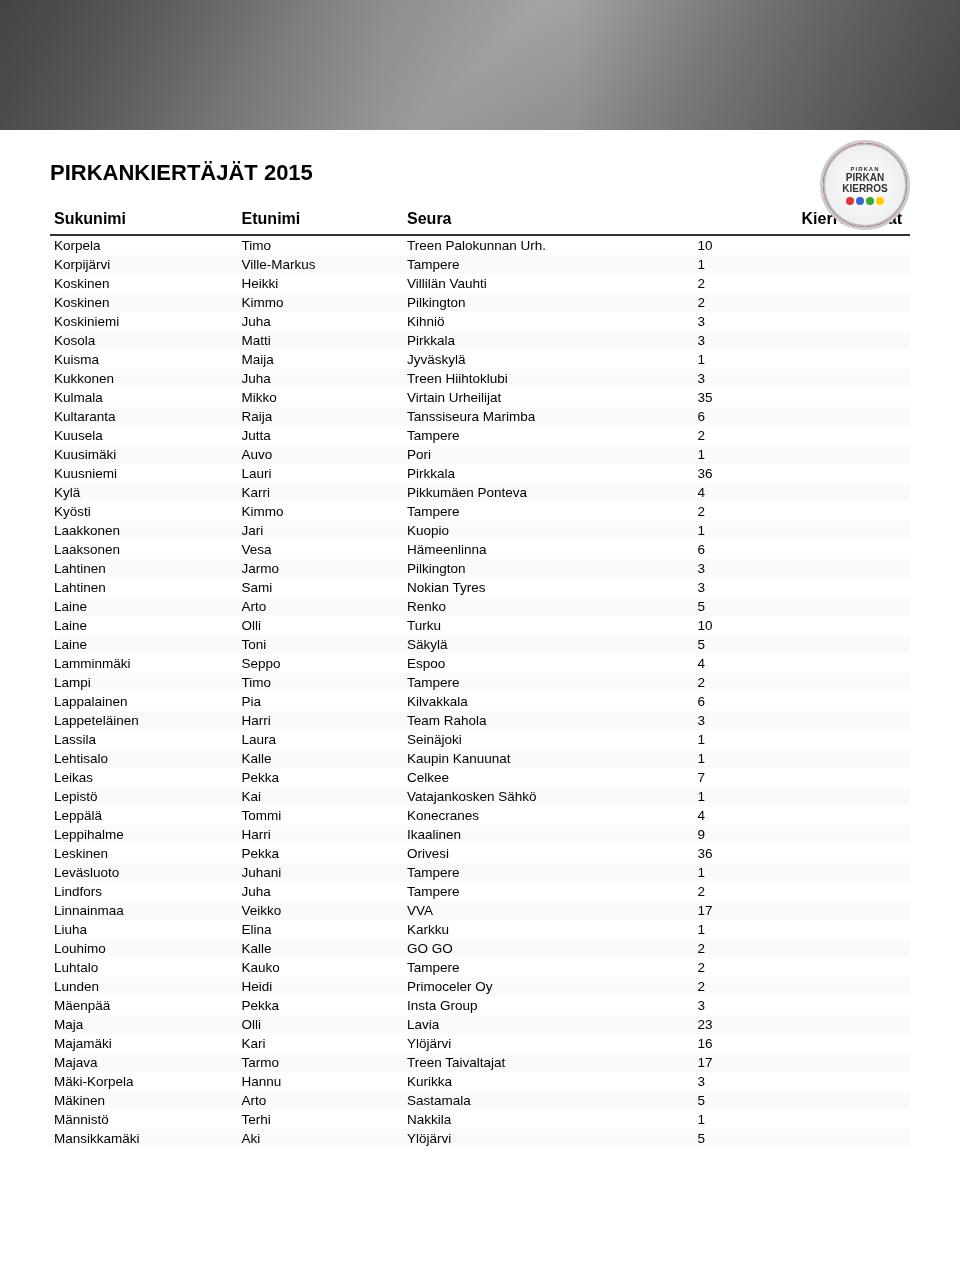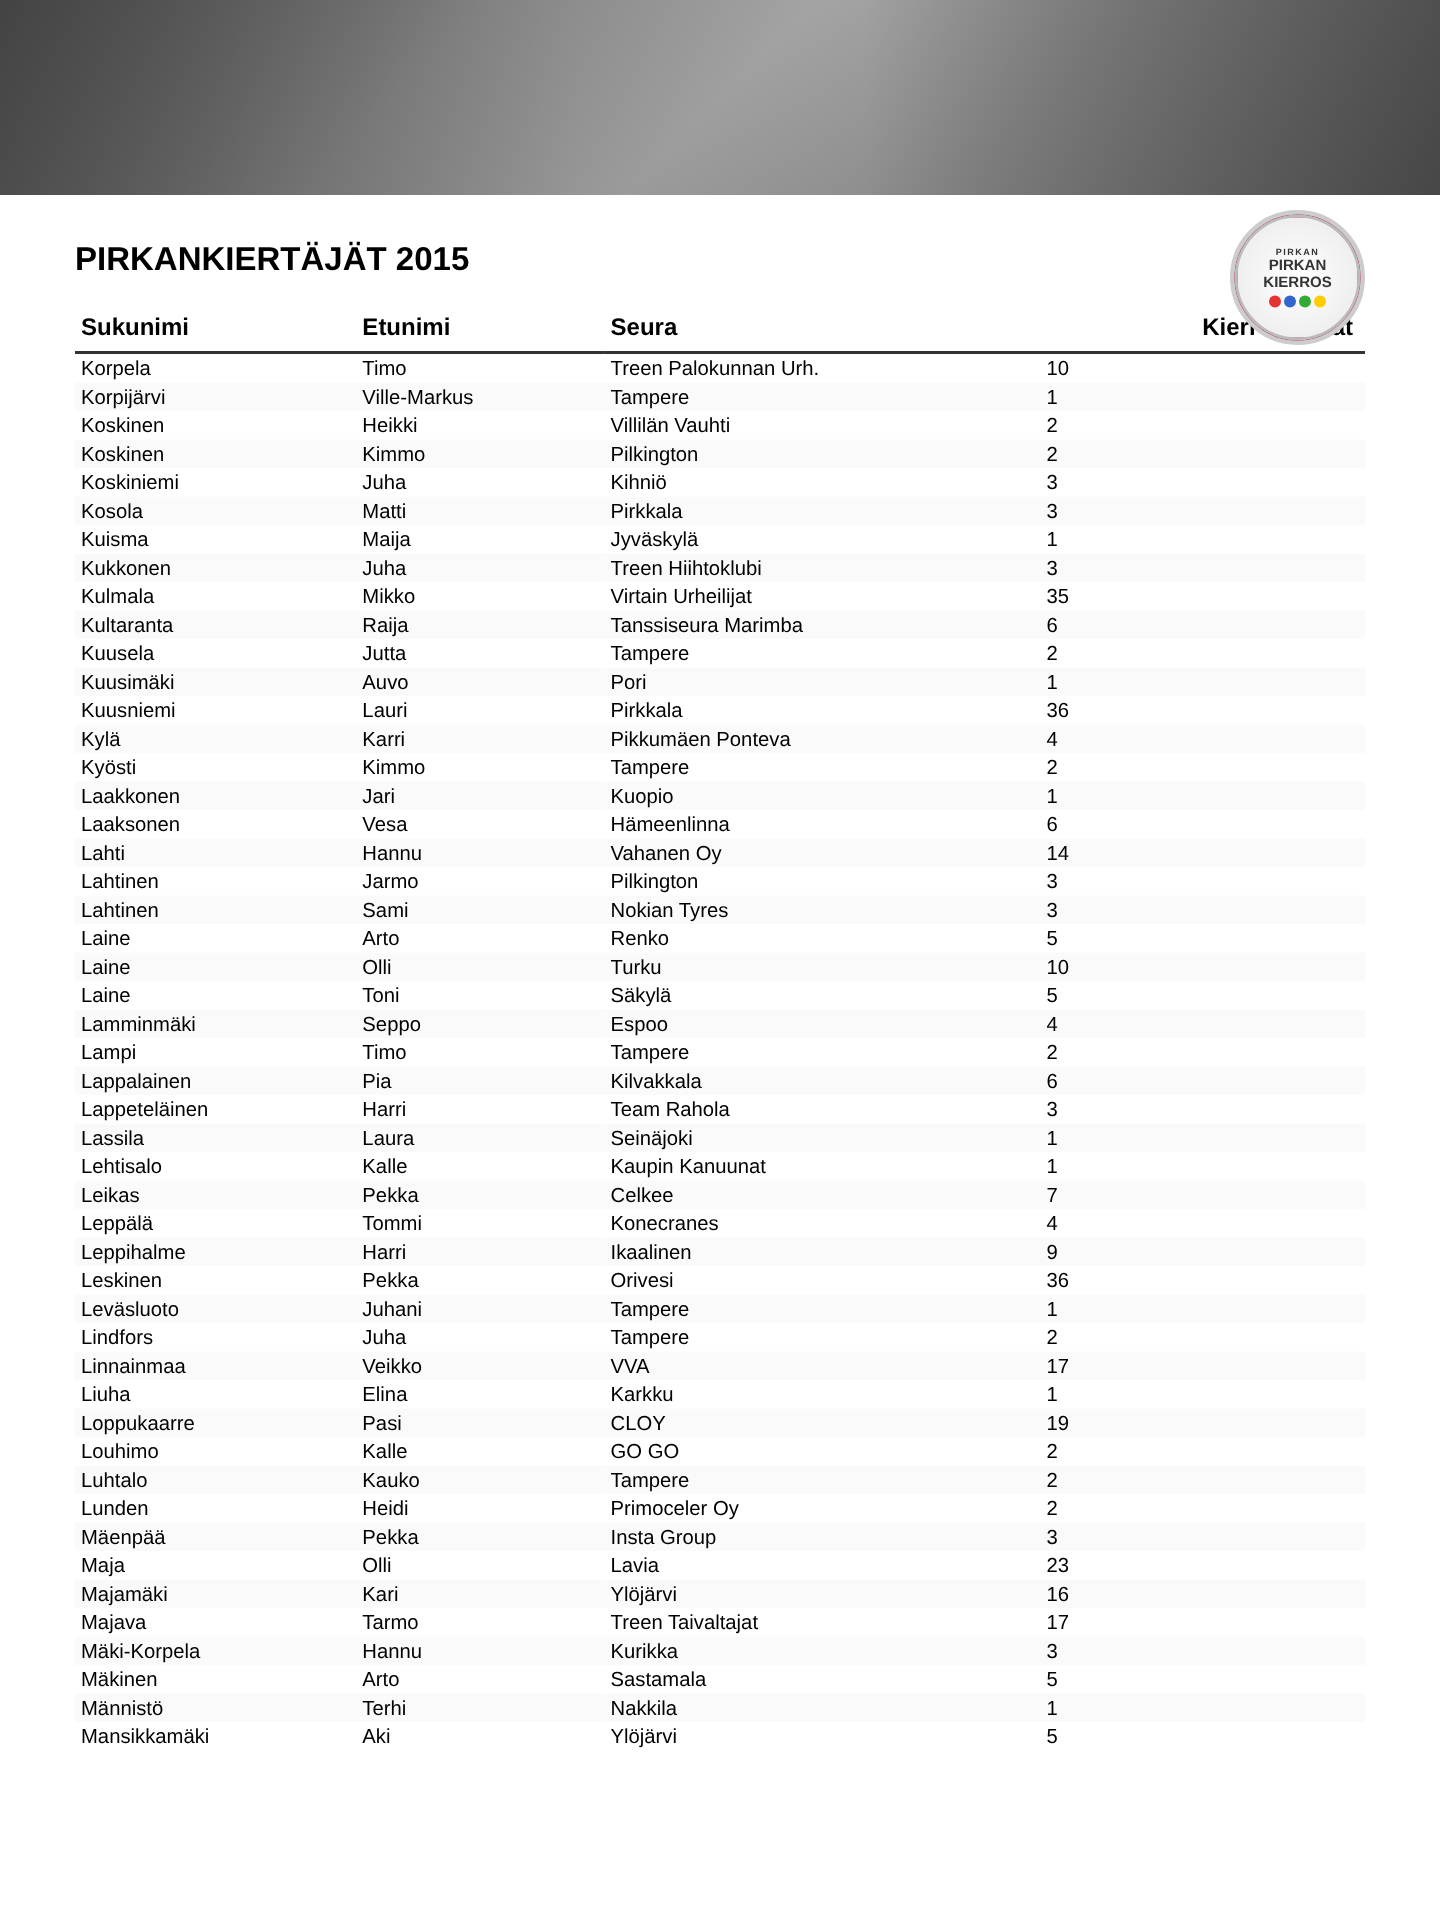--- a/index.html
+++ b/index.html
@@ -286,26 +286,20 @@
           <td>Kuopio</td>
           <td>1</td>
         </tr>
         <tr>
           <td>Laaksonen</td>
           <td>Vesa</td>
           <td>Hämeenlinna</td>
           <td>6</td>
         </tr>
         <tr>
-          <td>Lahti</td>
-          <td>Hannu</td>
-          <td>Vahanen Oy</td>
-          <td>14</td>
-        </tr>
-        <tr>
           <td>Lahtinen</td>
           <td>Jarmo</td>
           <td>Pilkington</td>
           <td>3</td>
         </tr>
         <tr>
           <td>Lahtinen</td>
           <td>Sami</td>
           <td>Nokian Tyres</td>
           <td>3</td>
@@ -364,20 +358,26 @@
           <td>Kaupin Kanuunat</td>
           <td>1</td>
         </tr>
         <tr>
           <td>Leikas</td>
           <td>Pekka</td>
           <td>Celkee</td>
           <td>7</td>
         </tr>
         <tr>
+          <td>Lepistö</td>
+          <td>Kai</td>
+          <td>Vatajankosken Sähkö</td>
+          <td>1</td>
+        </tr>
+        <tr>
           <td>Leppälä</td>
           <td>Tommi</td>
           <td>Konecranes</td>
           <td>4</td>
         </tr>
         <tr>
           <td>Leppihalme</td>
           <td>Harri</td>
           <td>Ikaalinen</td>
           <td>9</td>
@@ -406,26 +406,20 @@
           <td>VVA</td>
           <td>17</td>
         </tr>
         <tr>
           <td>Liuha</td>
           <td>Elina</td>
           <td>Karkku</td>
           <td>1</td>
         </tr>
         <tr>
-          <td>Loppukaarre</td>
-          <td>Pasi</td>
-          <td>CLOY</td>
-          <td>19</td>
-        </tr>
-        <tr>
           <td>Louhimo</td>
           <td>Kalle</td>
           <td>GO GO</td>
           <td>2</td>
         </tr>
         <tr>
           <td>Luhtalo</td>
           <td>Kauko</td>
           <td>Tampere</td>
           <td>2</td>

